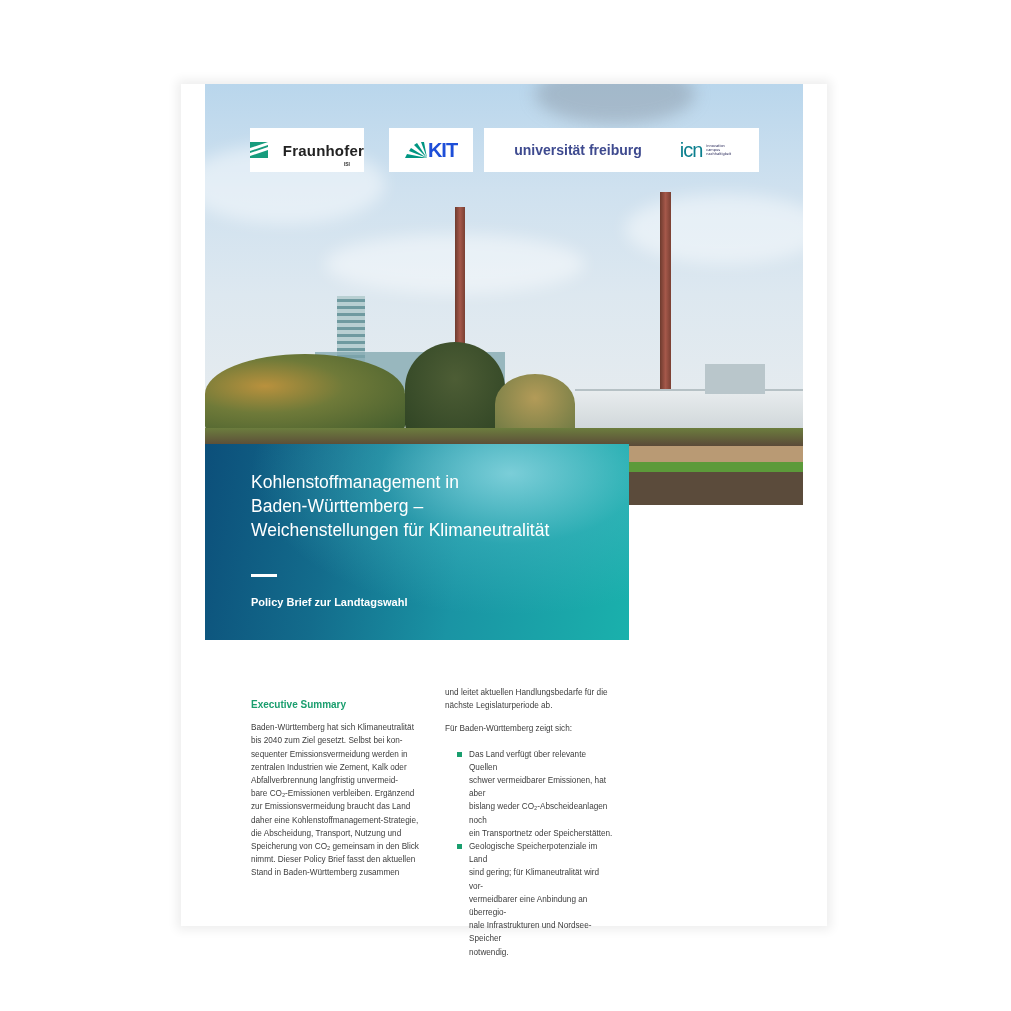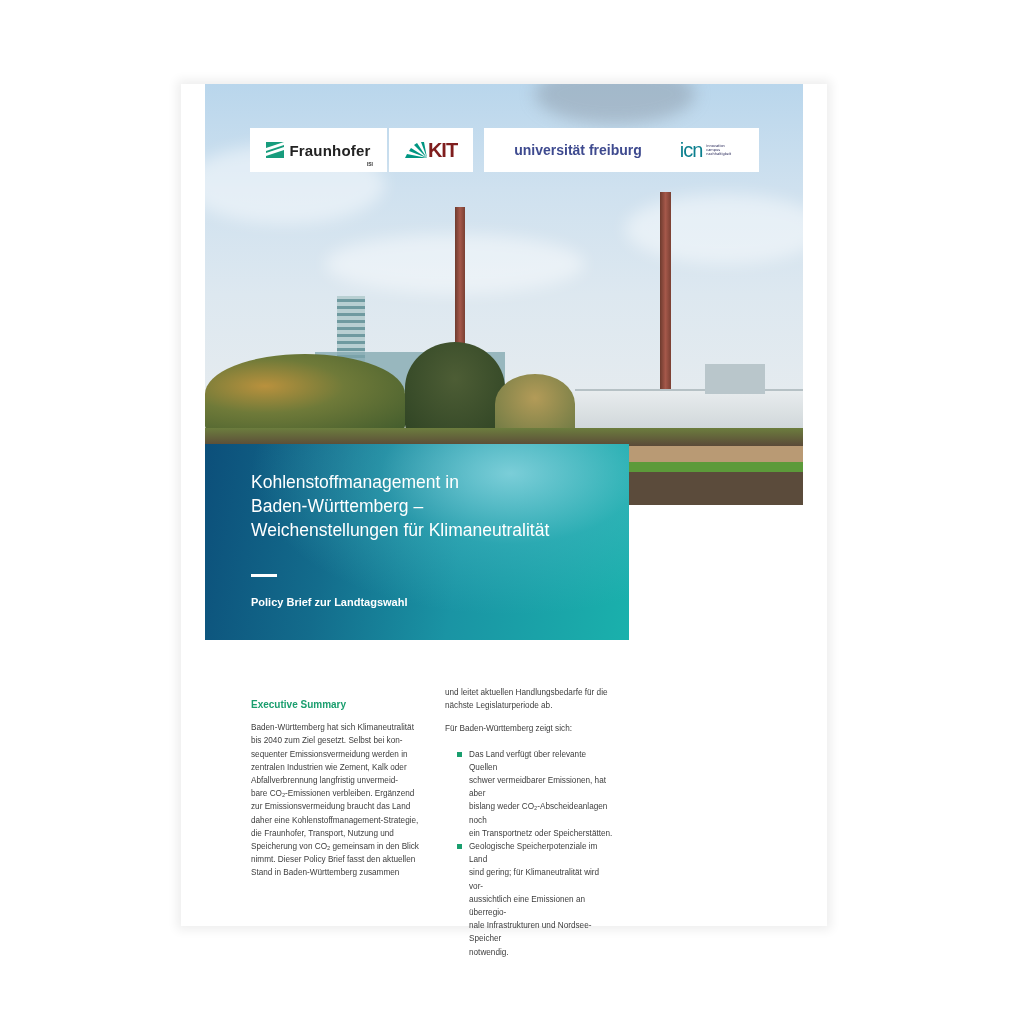--- a/index.html
+++ b/index.html
@@ -2,27 +2,27 @@
 <html><head>
 <meta charset="utf-8">
 <style>
   html,body{margin:0;padding:0;}
   body{width:1011px;height:1011px;background:#ffffff;position:relative;overflow:hidden;font-family:"DejaVu Sans","Liberation Sans",sans-serif;}
   .page{position:absolute;left:181px;top:84px;width:646px;height:842px;background:#ffffff;box-shadow:0 0 10px 4px rgba(0,0,0,0.07);}
   .hero{position:absolute;left:24px;top:0;width:598px;height:421px;overflow:hidden;
     background:linear-gradient(180deg,#b9d6ec 0%,#cfe1ef 25%,#dde8f0 50%,#e5ebef 75%,#e8ecee 100%);}
   .sky-cloud{position:absolute;border-radius:50%;background:rgba(255,255,255,0.45);filter:blur(8px);}
   .logo{position:absolute;top:44px;height:44px;background:#ffffff;display:flex;align-items:center;justify-content:center;box-sizing:border-box;}
-  .logo-fh{left:45px;width:137px;}
+  .logo-fh{left:45px;width:114px;justify-content:space-between;}
   .logo-kit{left:184px;width:84px;}
   .logo-uf{left:279px;width:188px;}
   .logo-icn{left:450px;width:104px;}
   .fh-text{font-family:"Liberation Sans",sans-serif;font-weight:bold;font-size:15px;color:#222;letter-spacing:0.2px;}
   .fh-sub{position:absolute;right:14px;bottom:5px;font-size:5px;font-weight:bold;color:#333;font-family:"Liberation Sans",sans-serif;}
-  .kit-text{font-family:"Liberation Sans",sans-serif;font-weight:bold;font-size:20px;color:#7f1d1d;letter-spacing:-1px;}
+  .kit-text{font-family:"Liberation Sans",sans-serif;font-weight:bold;font-size:20px;color:#1d4ed8;letter-spacing:-1px;}
   .uf-text{font-family:"Liberation Sans",sans-serif;font-weight:bold;font-size:14px;color:#3e4a8f;}
   .icn-text{font-family:"Liberation Sans",sans-serif;font-weight:normal;font-size:20px;color:#0b7f8e;letter-spacing:-1px;}
   .icn-sub{font-size:3.5px;color:#225;margin-left:4px;line-height:4px;width:28px;}
   .ground{position:absolute;left:0;width:598px;}
   .chimney{position:absolute;background:linear-gradient(90deg,#6e3b2e,#a5584a 50%,#7a4033);}
   .trees{position:absolute;border-radius:50% 50% 10% 10%;}
   .title-box{position:absolute;left:24px;top:360px;width:424px;height:196px;
     background:radial-gradient(ellipse at 72% 15%,rgba(140,215,225,0.85) 0%,rgba(70,185,195,0.4) 30%,rgba(0,0,0,0) 60%),
                linear-gradient(100deg,#0c4f7a 0%,#136c8c 30%,#1a94a4 60%,#1ab1ac 100%);}
   .title-text{position:absolute;left:46px;top:26px;width:370px;color:#ffffff;font-family:"Liberation Sans",sans-serif;font-size:17.5px;line-height:24px;font-weight:normal;}
@@ -102,21 +102,21 @@
     <div class="section-head">Executive Summary</div>
     <div class="para">
       <div>Baden-Württemberg hat sich Klimaneutralität</div>
       <div>bis 2040 zum Ziel gesetzt. Selbst bei kon-</div>
       <div>sequenter Emissionsvermeidung werden in</div>
       <div>zentralen Industrien wie Zement, Kalk oder</div>
       <div>Abfallverbrennung langfristig unvermeid-</div>
       <div>bare CO₂-Emissionen verbleiben. Ergänzend</div>
       <div>zur Emissionsvermeidung braucht das Land</div>
       <div>daher eine Kohlenstoffmanagement-Strategie,</div>
-      <div>die Fraunhofer, Transport, Nutzung und</div>
+      <div>die Abscheidung, Transport, Nutzung und</div>
       <div>Speicherung von CO₂ gemeinsam in den Blick</div>
       <div>nimmt. Dieser Policy Brief fasst den aktuellen</div>
       <div>Stand in Baden-Württemberg zusammen</div>
     </div>
   </div>
 
   <div class="col col-right">
     <div class="para">
       <div>und leitet aktuellen Handlungsbedarfe für die</div>
       <div>nächste Legislaturperiode ab.</div>
@@ -127,19 +127,19 @@
         <span class="bullet-dot"></span>
         <div>Das Land verfügt über relevante Quellen</div>
         <div>schwer vermeidbarer Emissionen, hat aber</div>
         <div>bislang weder CO₂-Abscheideanlagen noch</div>
         <div>ein Transportnetz oder Speicherstätten.</div>
       </li>
       <li>
         <span class="bullet-dot"></span>
         <div>Geologische Speicherpotenziale im Land</div>
         <div>sind gering; für Klimaneutralität wird vor-</div>
-        <div>aussichtlich eine Emissionen an überregio-</div>
+        <div>vermeidbarer eine Anbindung an überregio-</div>
         <div>nale Infrastrukturen und Nordsee-Speicher</div>
         <div>notwendig.</div>
       </li>
     </ul>
   </div>
 </div>
 
 </body></html>

